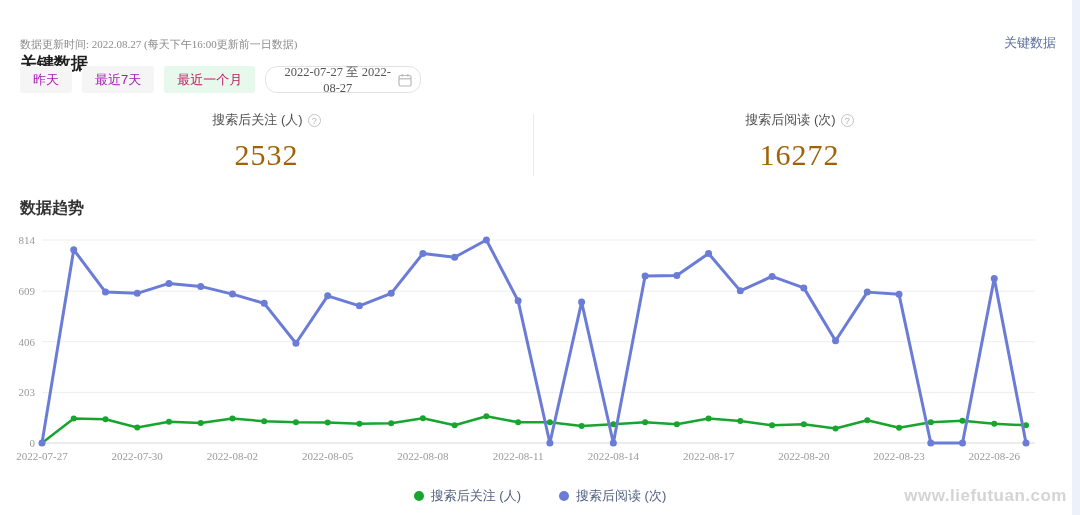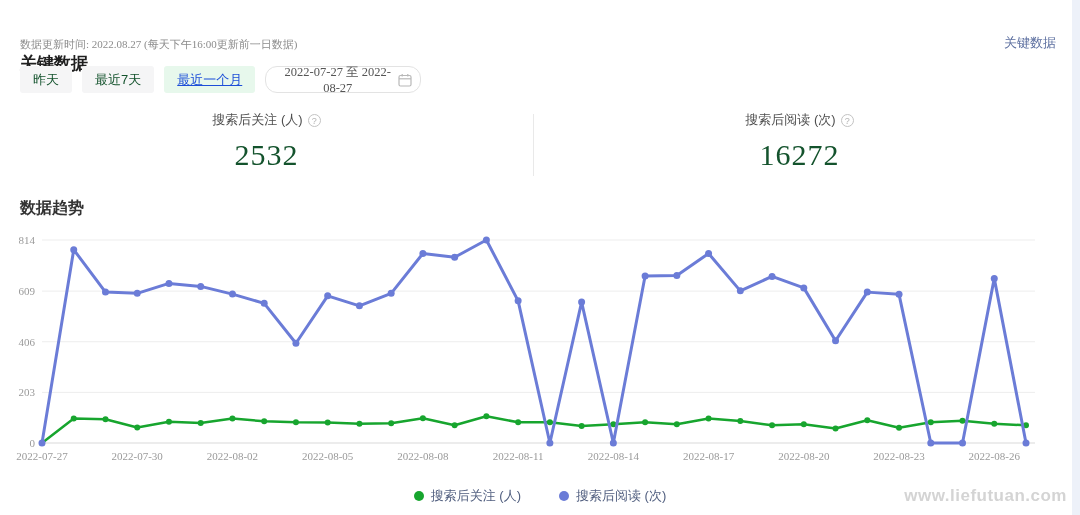--- a/index.html
+++ b/index.html
@@ -14,37 +14,37 @@
   .page-title { font-size: 17px; font-weight: 700; color: #1f1f1f; margin-top: 42px; }
   .download-link { font-size: 13px; color: #5b6e9f; cursor: pointer; }
 
   .subtitle { position: absolute; top: 37px; left: 20px; font-size: 11px;
     color: #8c8c8c; font-family: "Liberation Serif", serif; }
 
   .filter-row { position: absolute; top: 66px; left: 20px; display: flex;
     gap: 10px; align-items: center; }
   .filter-btn { height: 27px; padding: 0 13px; display: flex; align-items: center;
     border-radius: 3px; font-size: 13px; cursor: pointer; border: none;
-    background: #f5f5f6; color: #14532d; font-family: "Liberation Sans", sans-serif; }
-  .filter-btn.active { background: #e7f8ec; color: #1d4ed8; text-decoration: underline; }
+    background: #f5f5f6; color: #a21caf; font-family: "Liberation Sans", sans-serif; }
+  .filter-btn.active { background: #e7f8ec; color: #be185d; }
   .date-range { height: 27px; width: 156px; border: 1px solid #e3e3e3; border-radius: 12px;
     background: #fff; display: flex; align-items: center; padding: 0 8px 0 11px;
     cursor: pointer; }
   .date-range-text { flex: 1; font-size: 12.5px; color: #555;
     font-family: "Liberation Serif", serif; text-align: center; }
 
   .metrics-row { position: absolute; top: 106px; left: 0; width: 1066px; height: 80px;
     display: flex; }
   .metric { width: 533px; display: flex; flex-direction: column; align-items: center; }
   .metric-label-row { display: flex; align-items: center; gap: 5px;
     font-size: 13px; color: #4e4e4e; margin-top: 5px; }
   .qmark { width: 13px; height: 13px; border: 1px solid #c3c3c3; border-radius: 50%;
     color: #b3b3b3; font-size: 9px; line-height: 12px; text-align: center;
     display: inline-block; cursor: pointer; }
-  .metric-value { margin-top: 9px; font-size: 30px; color: #14532d;
+  .metric-value { margin-top: 9px; font-size: 30px; color: #a16207;
     font-family: "Liberation Serif", serif; letter-spacing: 1px; }
   .metric-divider { position: absolute; left: 533px; top: 8px; width: 1px;
     height: 62px; background: #e9e9e9; }
 
   .trend-title { position: absolute; top: 198px; left: 20px; font-size: 16px;
     font-weight: 700; color: #333; }
 
   .chart-wrap { position: absolute; top: 228px; left: 0; width: 1080px; height: 244px; }
   svg text { font-family: "Liberation Serif", serif; font-size: 11px; fill: #9a9a9a; }
 

